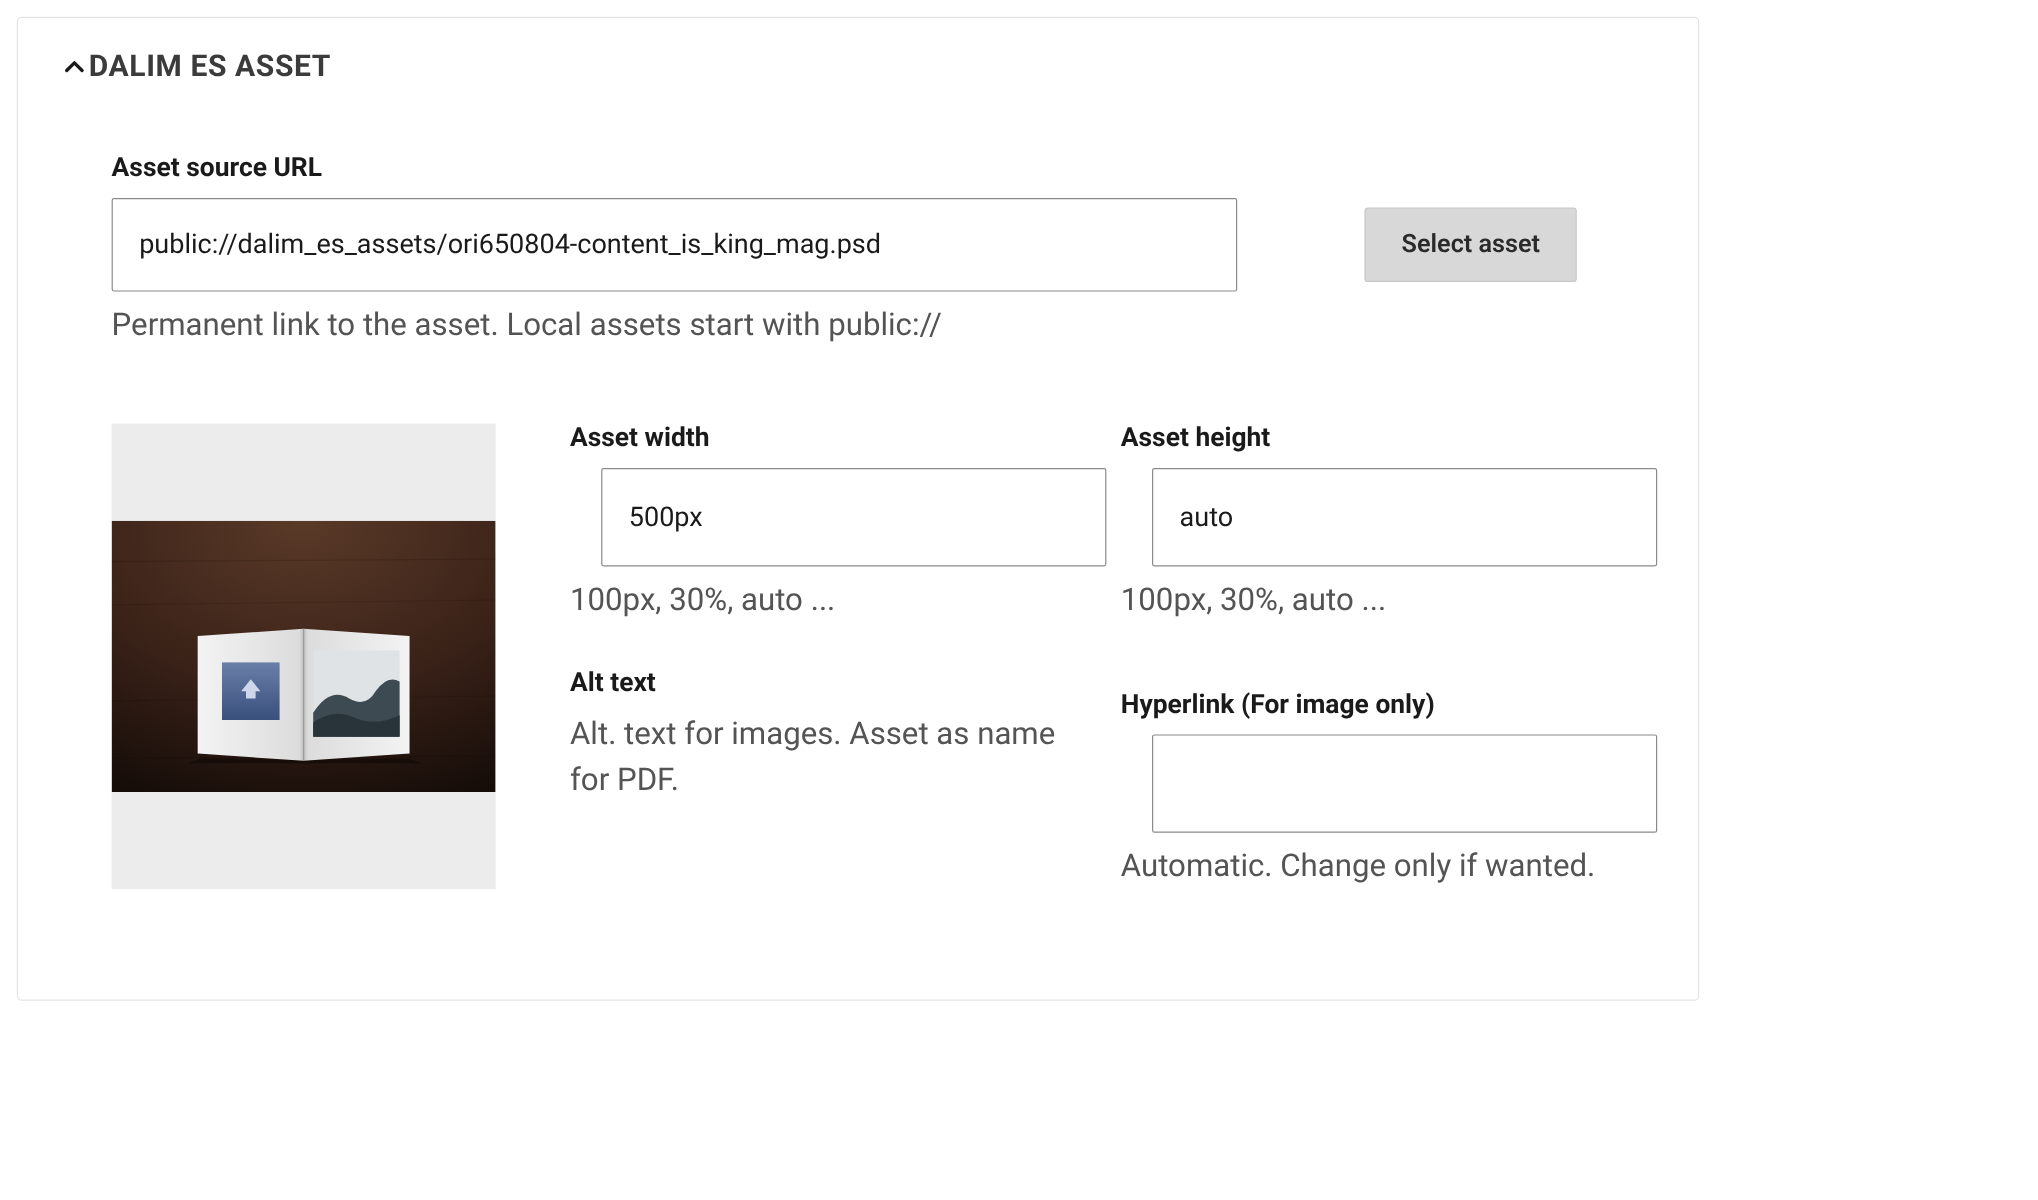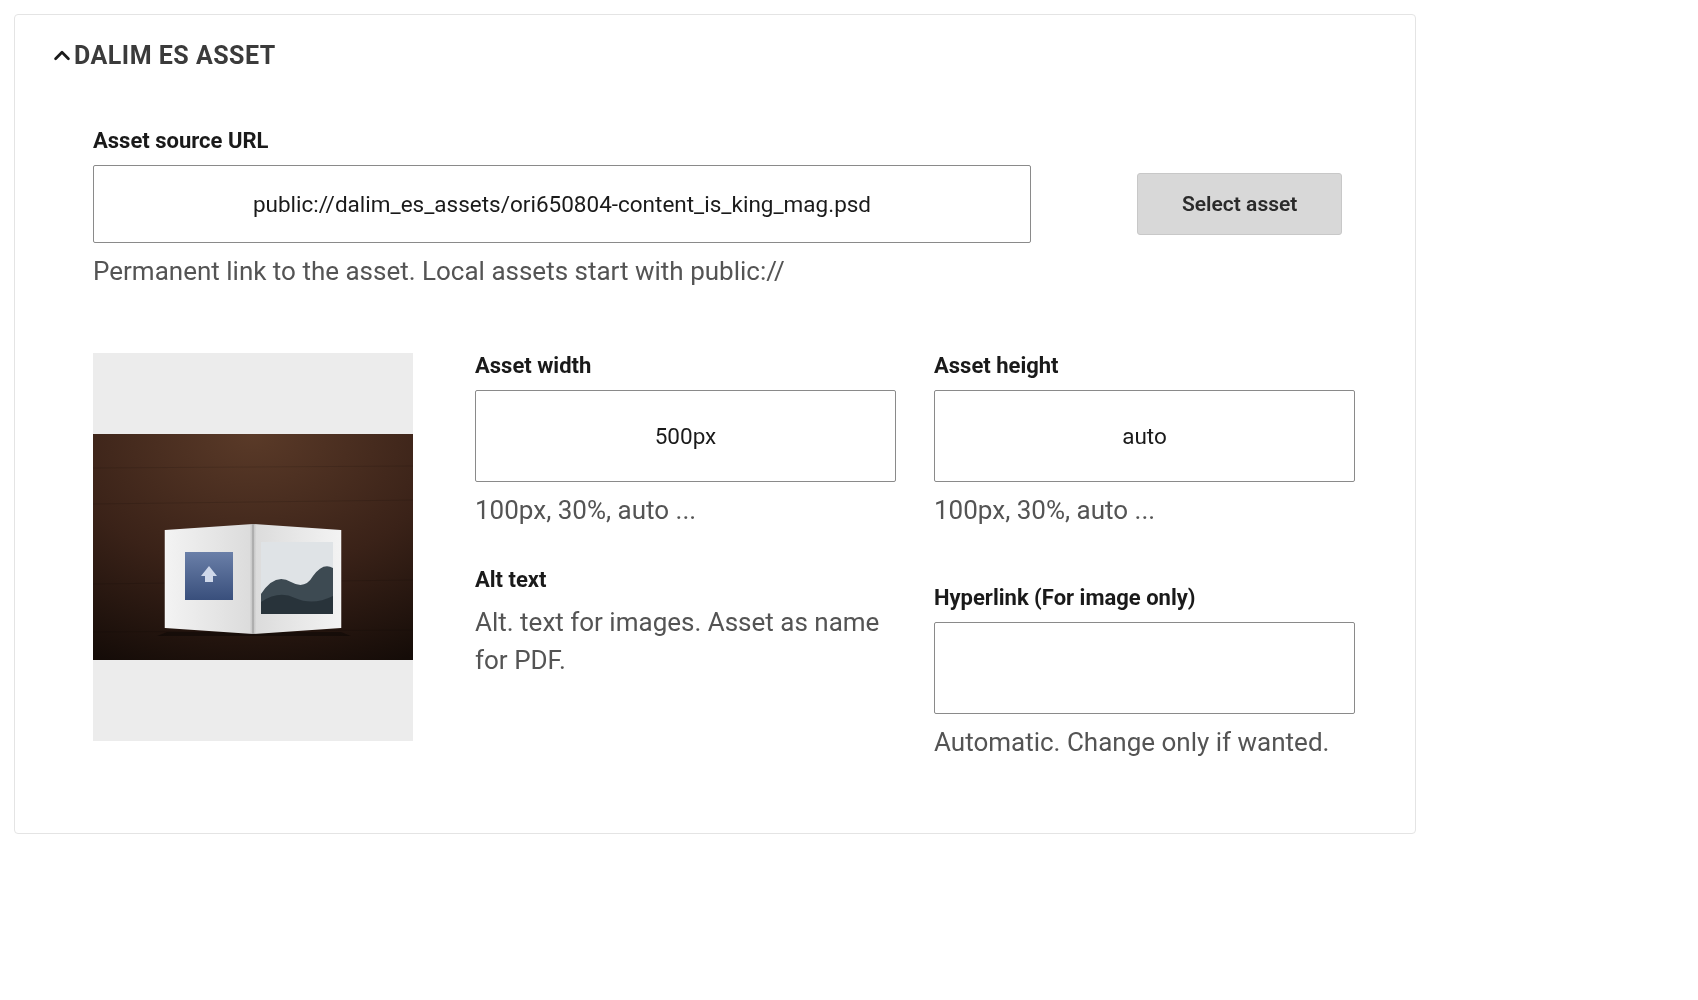--- a/index.html
+++ b/index.html
@@ -55,26 +55,25 @@
     .text-input {
       width: 100%;
       height: 78px;
       padding: 0 22px;
       font-size: 22.5px;
       color: #1a1a1a;
       border: 1px solid #8a8a8a;
       border-radius: 2px;
       outline: none;
       font-family: inherit;
-      text-align: center;
     }
     .select-btn {
       align-self: center;
       height: 62px;
-      padding: 0 44px;
+      padding: 0 30px;
       background: #d8d8d8;
       border: 1px solid #c8c8c8;
       border-radius: 3px;
       font-size: 21px;
       font-weight: 600;
       color: #2a2a2a;
       cursor: pointer;
       font-family: inherit;
     }
     .help {
@@ -103,21 +102,22 @@
       flex: 1;
       display: grid;
       grid-template-columns: 1fr 1fr;
       column-gap: 94px;
       row-gap: 50px;
       max-width: 880px;
       gap: 38px;
     }
     .fieldblock { }
     .fieldblock .text-input {
-      height: 92px;
+      height: 82px;
+      margin-left: 26px;
     }
     .fieldblock .help { margin-top: 10px; }
     .hyperlink-block { margin-top: 18px; }
   </style>
 </head>
 <body>
 
 <div class="panel">
 
   <div class="panel-header">

